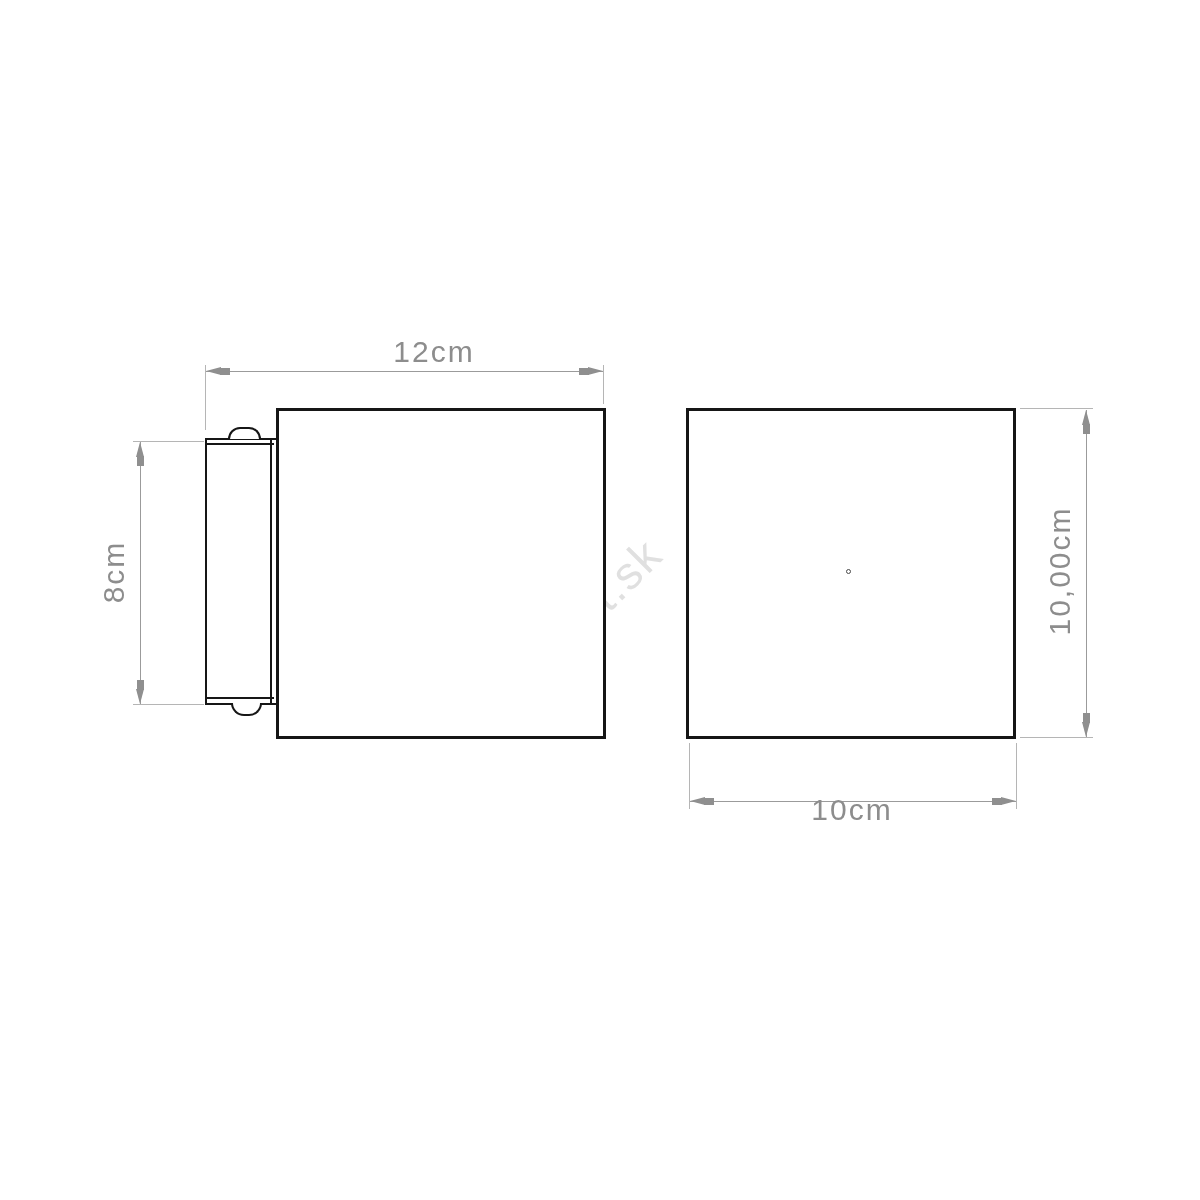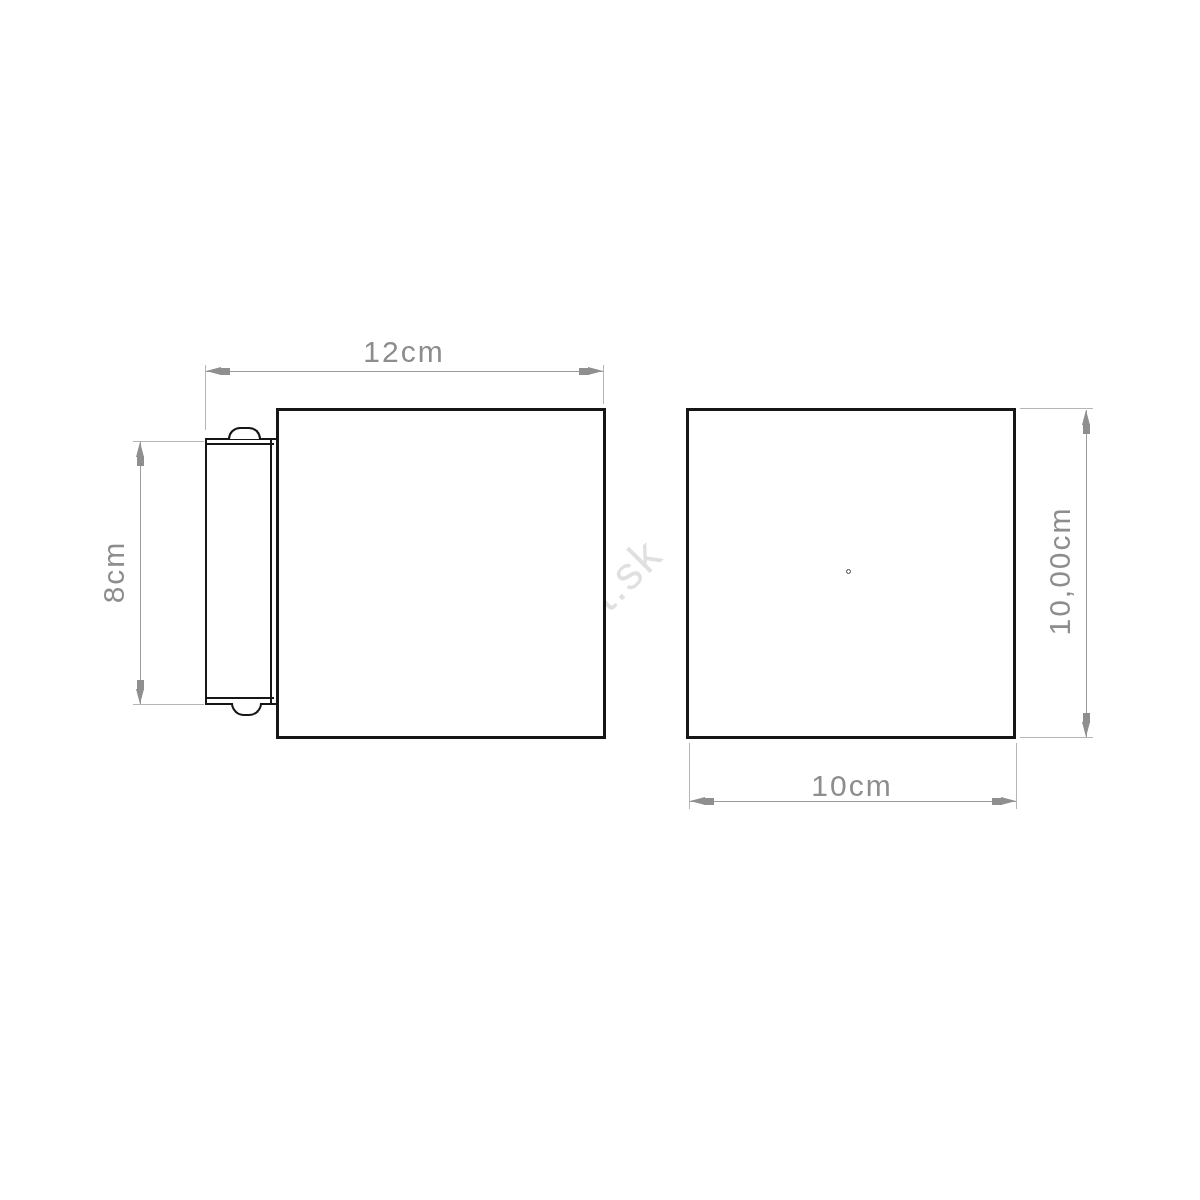--- a/index.html
+++ b/index.html
@@ -112,21 +112,21 @@
   <div class="black-v" style="left:270px;top:440px;height:263px;width:1.5px;"></div>
 
   <div class="screw top" style="left:228px;top:427px;width:33px;height:12px;"></div>
   <div class="screw bottom" style="left:231px;top:703px;width:31px;height:13px;"></div>
 
   <div class="ext-v" style="left:205px;top:365px;height:65px;"></div>
   <div class="ext-v" style="left:603px;top:365px;height:39px;"></div>
   <div class="dim-h" style="left:206px;top:371px;width:397px;"></div>
   <div class="arr arr-l" style="left:206px;top:366.5px;"></div>
   <div class="arr arr-r" style="left:577px;top:366.5px;"></div>
-  <div class="dim-label" style="left:404px;top:352px;">12cm</div>
+  <div class="dim-label" style="left:434px;top:352px;">12cm</div>
 
   <div class="ext-h" style="left:133px;top:441px;width:71px;"></div>
   <div class="ext-h" style="left:133px;top:704px;width:71px;"></div>
   <div class="dim-v" style="left:140px;top:442px;height:262px;"></div>
   <div class="arr arr-u" style="left:135.5px;top:442px;"></div>
   <div class="arr arr-d" style="left:135.5px;top:678px;"></div>
   <div class="dim-label rot" style="left:114px;top:572px;">8cm</div>
 
   <div class="body-rect" style="left:686px;top:408px;width:330px;height:331px;"></div>
   <div class="center-hole" style="left:846px;top:569px;"></div>
@@ -136,15 +136,15 @@
   <div class="dim-v" style="left:1086px;top:410px;height:327px;"></div>
   <div class="arr arr-u" style="left:1081.5px;top:410px;"></div>
   <div class="arr arr-d" style="left:1081.5px;top:711px;"></div>
   <div class="dim-label rot" style="left:1060px;top:571px;">10,00cm</div>
 
   <div class="ext-v" style="left:689px;top:743px;height:66px;"></div>
   <div class="ext-v" style="left:1016px;top:743px;height:66px;"></div>
   <div class="dim-h" style="left:690px;top:801px;width:326px;"></div>
   <div class="arr arr-l" style="left:690px;top:796.5px;"></div>
   <div class="arr arr-r" style="left:990px;top:796.5px;"></div>
-  <div class="dim-label" style="left:852px;top:786px;">10cm</div>
+  <div class="dim-label" style="left:852px;top:810px;">10cm</div>
 
 </div>
 
 </body></html>

